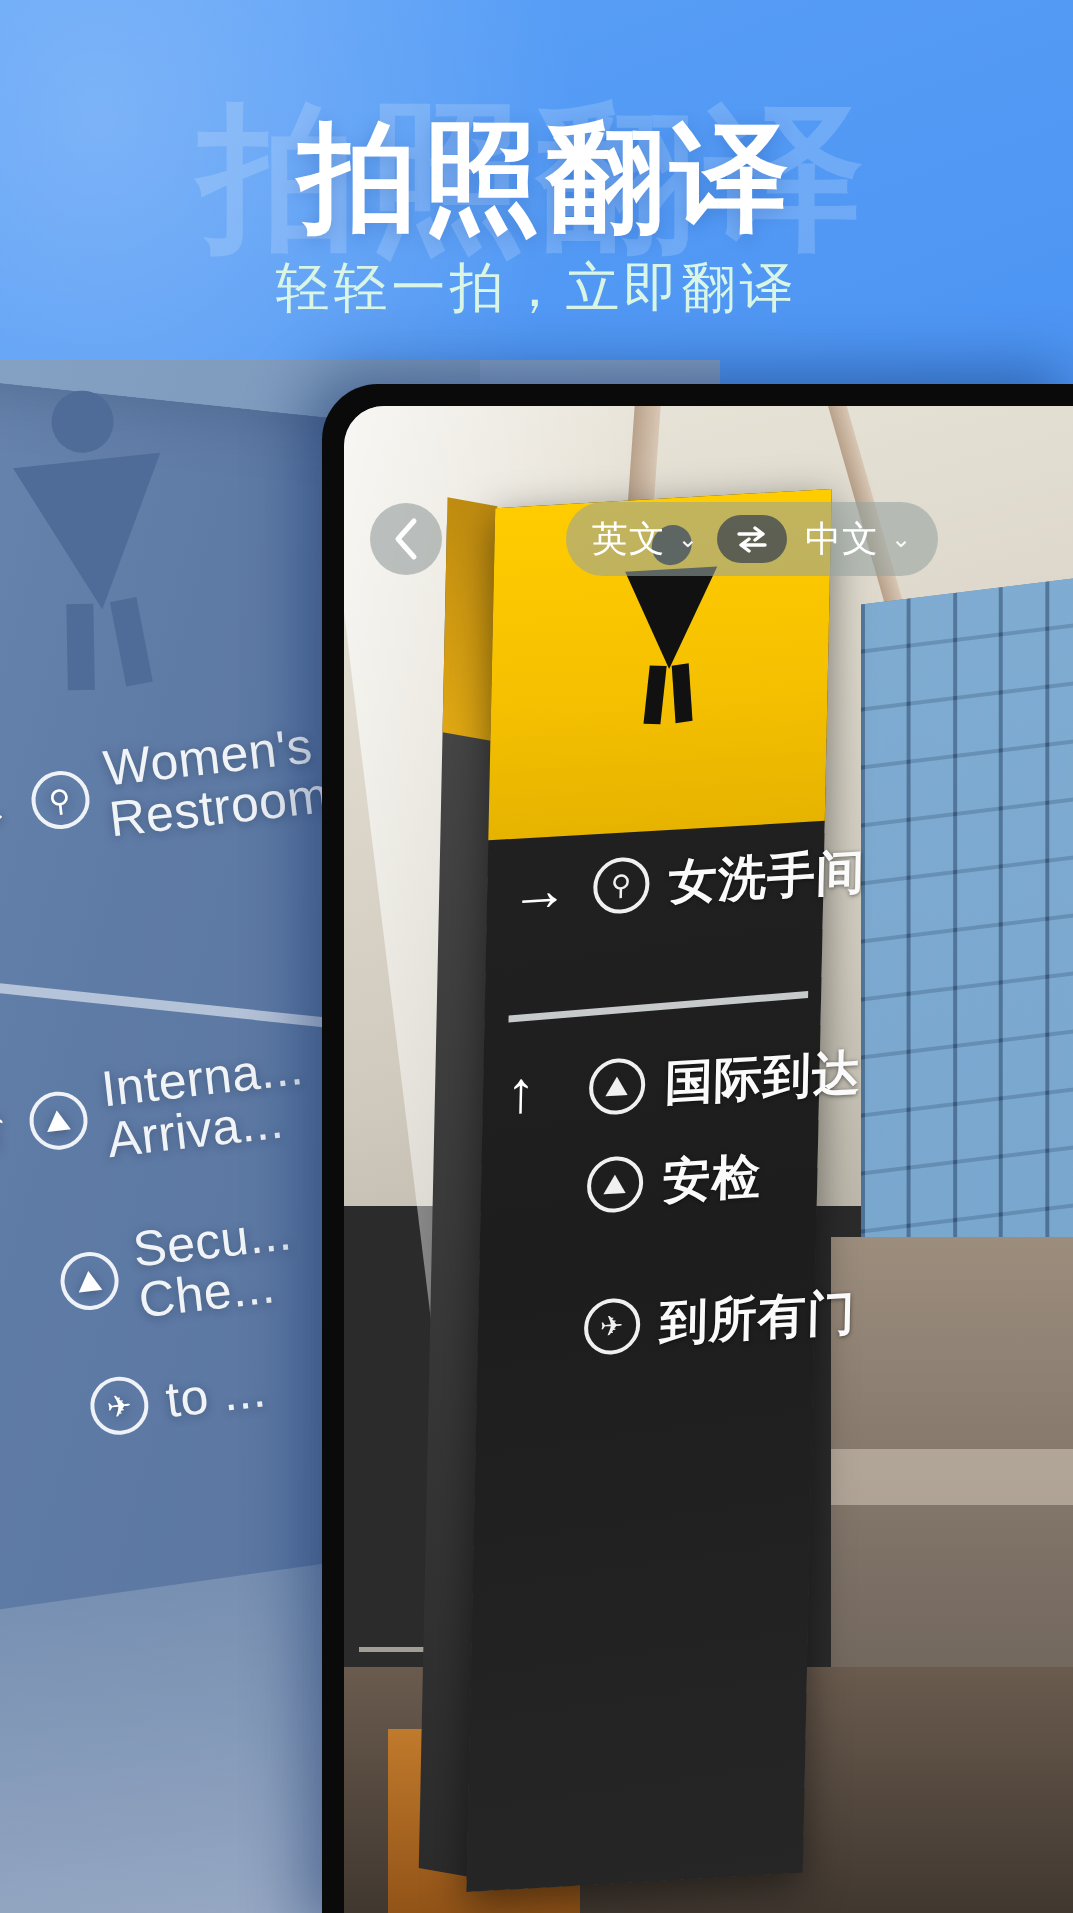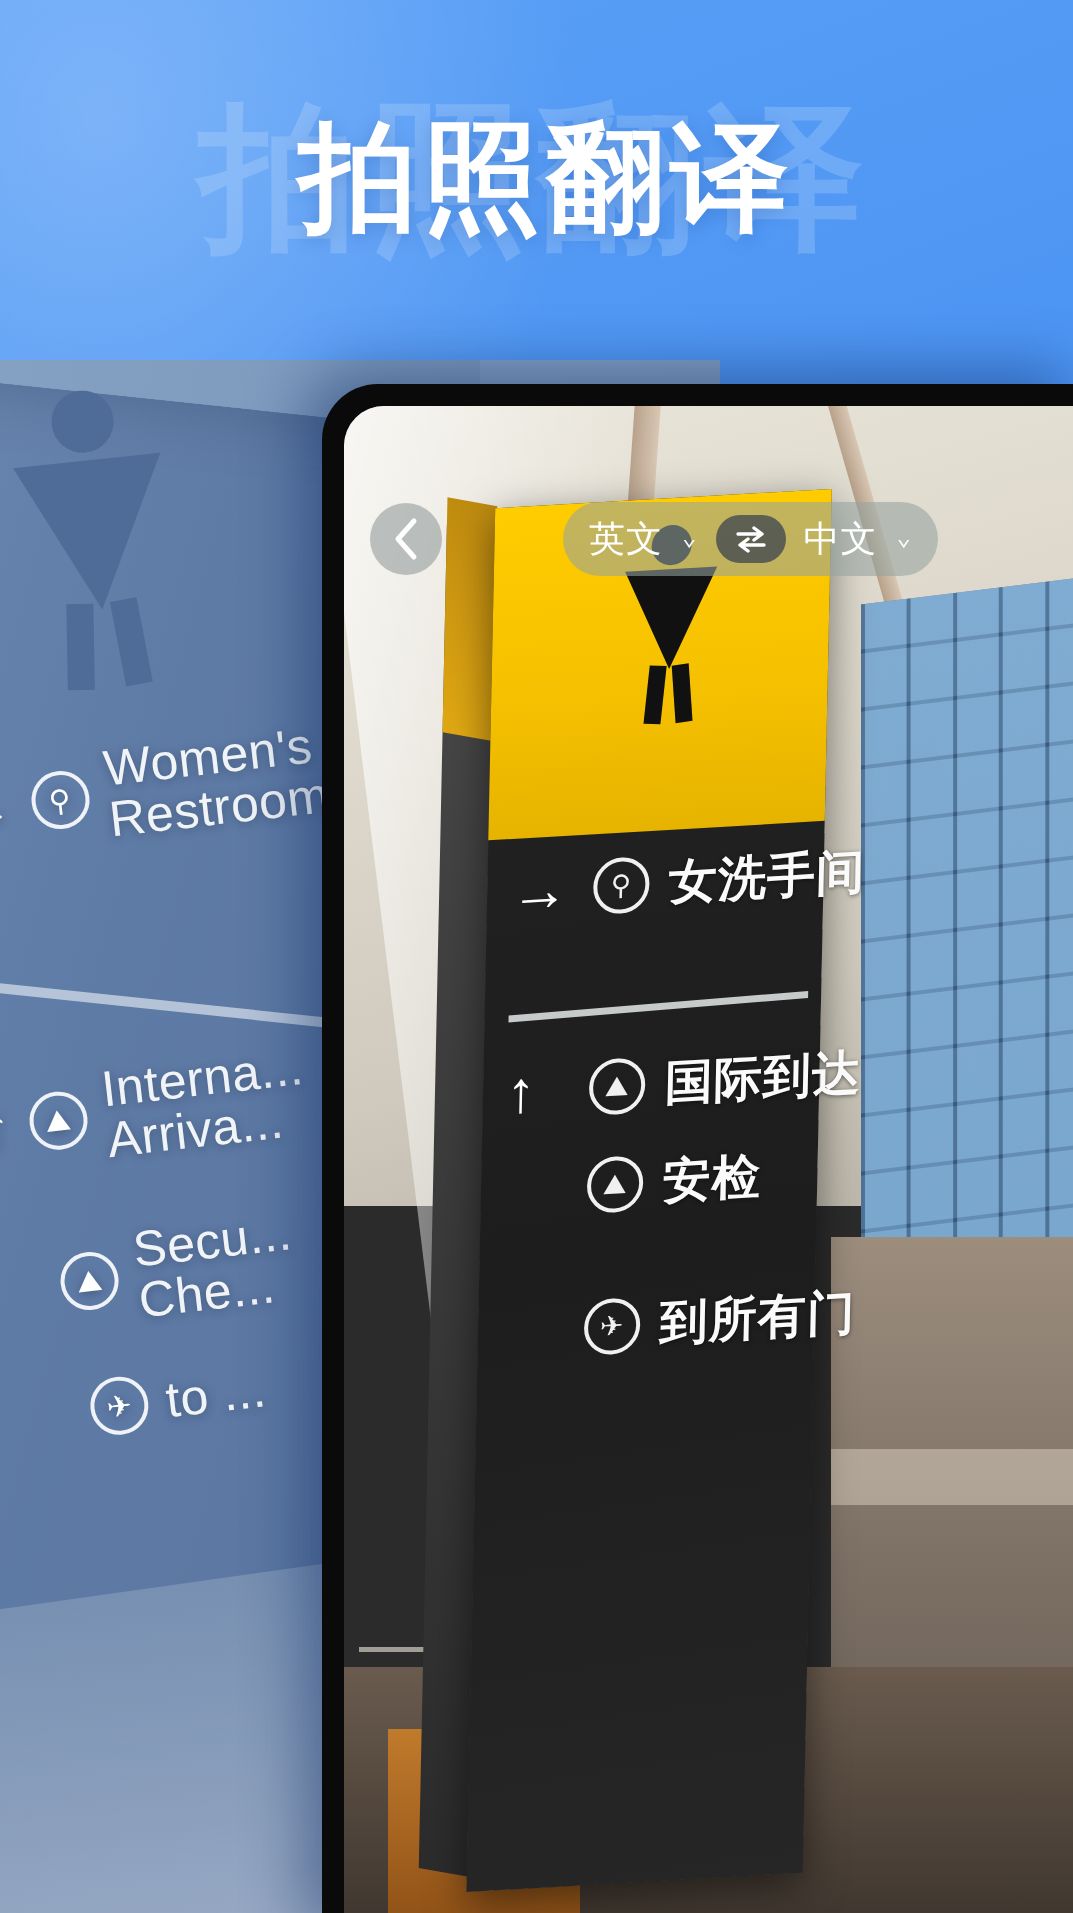--- a/index.html
+++ b/index.html
@@ -281,24 +281,23 @@
     margin-left:auto;
     height:74px;
     border-radius:37px;
     background:rgba(150,163,160,.58);
     display:flex; align-items:center;
     padding:0 26px;
     gap:18px;
     margin-right:118px;
   }
   .lang-item{
-    display:flex; align-items:center; gap:19px;
+    display:flex; align-items:center; gap:12px;
     color:#fff; font-size:36px; font-weight:500; letter-spacing:1px;
     white-space:nowrap;
-    font-family:Liberation Mono, monospace;
   }
   .caret{ font-size:24px; opacity:.95; line-height:1; }
   .swap-btn{
     width:70px; height:48px; border-radius:24px;
     background:rgba(64,72,80,.78);
     display:flex; align-items:center; justify-content:center;
     flex:0 0 auto;
   }
 </style>
 </head>
@@ -357,20 +356,21 @@
       </div>
 
     </div>
     <div class="bg-floor"></div>
   </div>
 
   <div class="title-wrap">
     <div class="title-ghost">拍照翻译</div>
     <div class="title-main">拍照翻译</div>
   </div>
+  <div class="subtitle">轻轻一拍，立即翻译</div>
 
   <div class="phone">
     <div class="screen">
 
       <div class="scene">
         <div class="scene-ceiling"></div>
         <div class="scene-strut" style="left:40%;top:-4%;transform:rotate(4deg);"></div>
         <div class="scene-strut" style="left:62%;top:-6%;transform:rotate(-16deg);width:18px;"></div>
         <div class="scene-windows"></div>
         <div class="scene-right-wall"></div>

